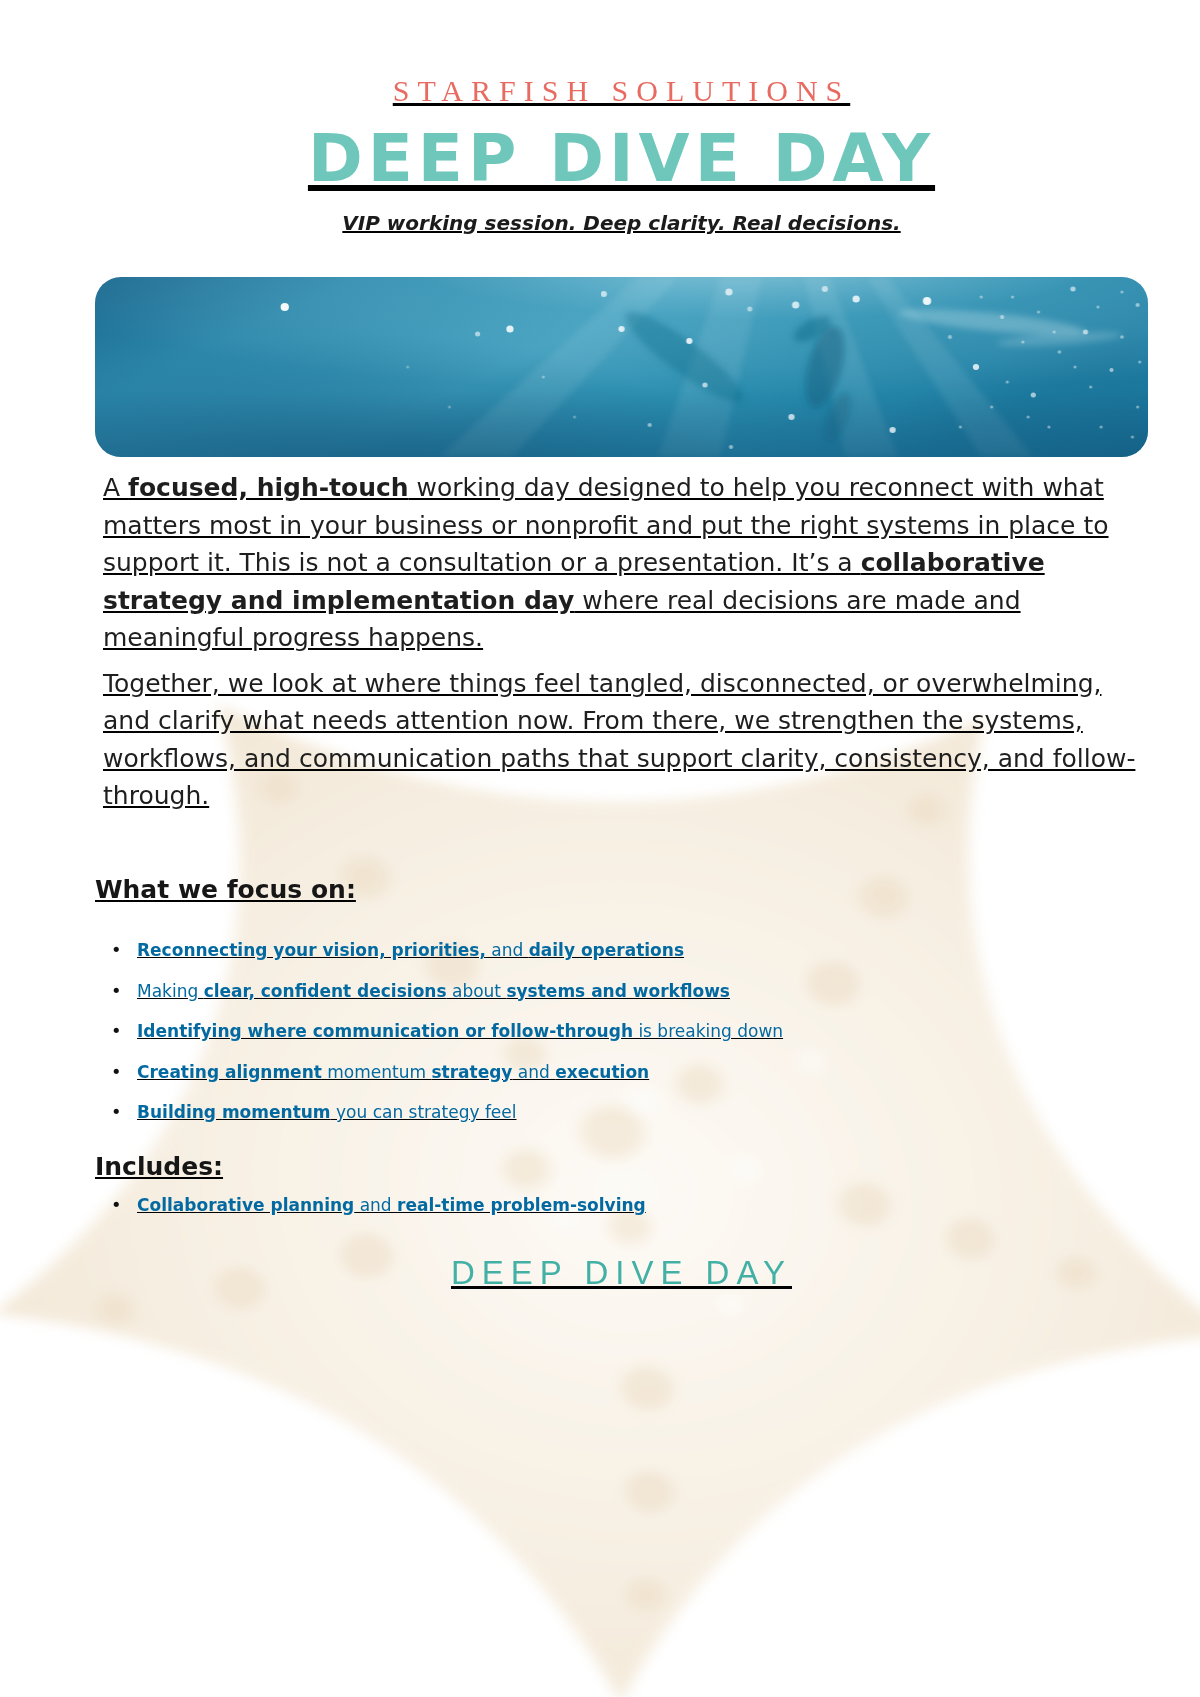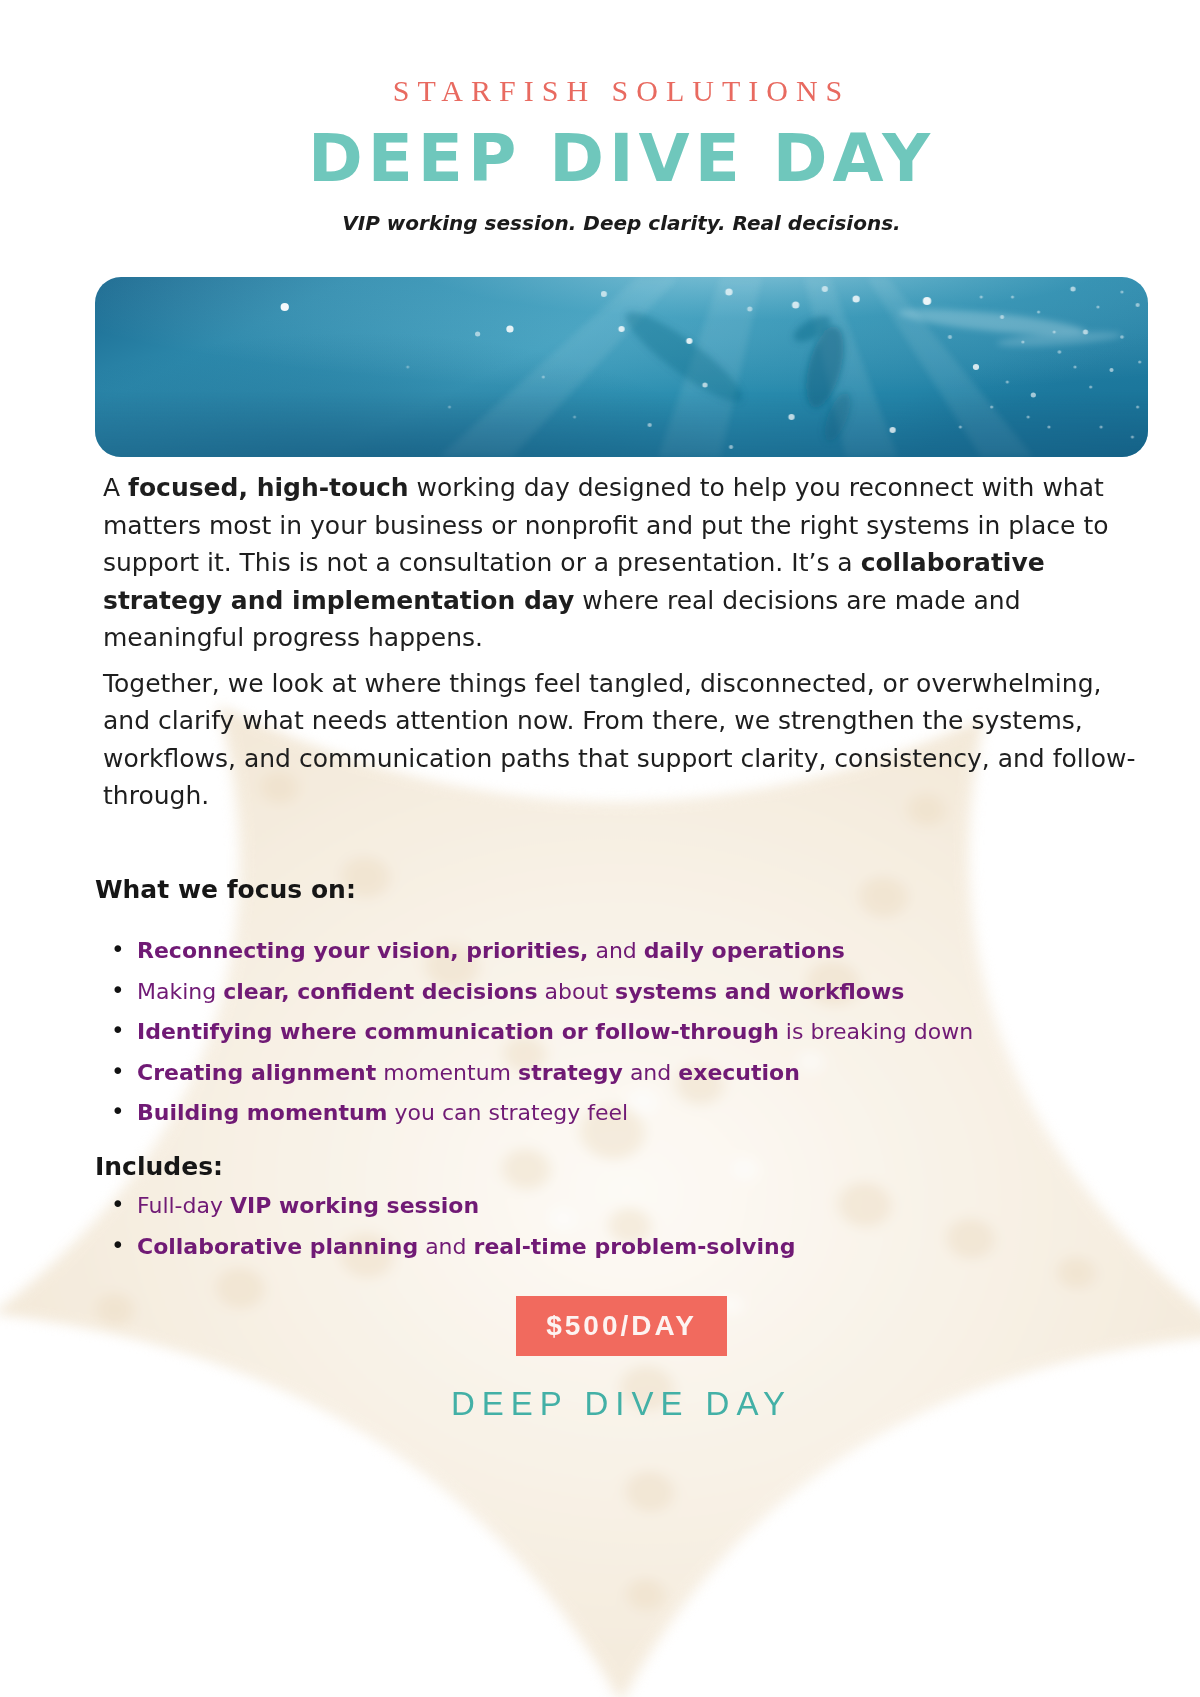--- a/index.html
+++ b/index.html
@@ -1,31 +1,31 @@
 <!DOCTYPE html>
 <html><head>
 <meta charset="utf-8">
 <style>
   html,body{margin:0;padding:0;background:#ffffff;}
   body{width:1200px;height:1697px;overflow:hidden;font-family:"DejaVu Sans",sans-serif;}
   .page{position:relative;width:1200px;height:1697px;background:#ffffff;overflow:hidden;}
   .starfish-wrap{position:absolute;left:-70px;top:585px;width:1360px;height:1140px;z-index:0;transform:rotate(6deg);pointer-events:none;}
-  .content{position:relative;z-index:1;padding:72px 52px 0 95px;}
+  .content{position:relative;z-index:1;padding:72px 52px 0 95px;text-decoration:underline;}
   .eyebrow{font-family:"Liberation Serif",serif;font-size:30px;line-height:38px;letter-spacing:8px;color:#e86a60;text-align:center;font-weight:400;}
   h1.title{margin:12px 0 0 0;font-size:66px;line-height:74px;font-weight:700;letter-spacing:5px;color:#6fc7bc;text-align:center;}
   .tagline{margin-top:9px;font-size:20px;line-height:36px;font-weight:700;font-style:italic;color:#1b1b1b;text-align:center;}
   .hero{margin-top:36px;height:180px;border-radius:26px;overflow:hidden;}
   .hero svg{display:block;width:100%;height:100%;}
   p.body{margin:8px;font-size:25px;line-height:37.5px;color:#1e1e1e;}
   p.p1{margin-top:12px;}
   p.p2{margin-top:7px;}
   .bb{font-weight:700;}
   h2.sec{margin:56px 0 0 0;font-size:25px;line-height:37.5px;font-weight:700;color:#161616;}
   h2.sec.tight{margin-top:16px;}
-  ul.blist{list-style:none;margin:24px 0 0 0;padding:0 0 0 42px;font-size:22px;line-height:37.5px;color:#701a75;}
+  ul.blist{list-style:none;margin:24px 0 0 0;padding:0 0 0 42px;font-size:17px;line-height:37.5px;color:#0369a1;}
   ul.blist.tight{margin-top:2px;}
   ul.blist li{position:relative;margin:0 0 3px 0;}
   ul.blist li:last-child{margin-bottom:0;}
   ul.blist li::before{content:"\2022";position:absolute;left:-26px;top:-1px;font-size:1.05em;color:#111;}
   p.perfect{margin-top:4px;}
   .btn-row{margin-top:31px;text-align:center;}
   .price-button{display:inline-flex;align-items:center;justify-content:center;height:60px;padding:0 30px;background:#f16a5e;color:#fdf3f1;font-family:"Liberation Sans",sans-serif;font-size:28px;font-weight:700;letter-spacing:3px;cursor:pointer;}
   .footer{margin-top:28px;text-align:center;font-family:"Liberation Sans",sans-serif;font-weight:300;font-size:33px;line-height:40px;letter-spacing:7px;color:#43b0a6;}
 </style>
 </head>
@@ -198,25 +198,21 @@
     <ul class="blist">
         <li><span class="bb">Reconnecting your vision, priorities,</span><span> and </span><span class="bb">daily operations</span></li>
         <li><span>Making </span><span class="bb">clear, confident decisions</span><span> about </span><span class="bb">systems and workflows</span></li>
         <li><span class="bb">Identifying where communication or follow-through</span><span> is breaking down</span></li>
         <li><span class="bb">Creating alignment</span><span> momentum </span><span class="bb">strategy</span><span> and </span><span class="bb">execution</span></li>
         <li><span class="bb">Building momentum</span><span> you can strategy feel</span></li>
       </ul>
 
     <h2 class="sec tight">Includes:</h2>
     <ul class="blist tight">
-        <li><span>Full-day </span><span class="bb">VIP working session</span></li>
         <li><span class="bb">Collaborative planning</span><span> and </span><span class="bb">real-time problem-solving</span></li>
       </ul>
 
 
-    <div class="btn-row">
-      <div class="price-button">$500/DAY</div>
-    </div>
 
     <div class="footer">DEEP DIVE DAY</div>
 
   </div>
 </div>
 
 </body></html>

